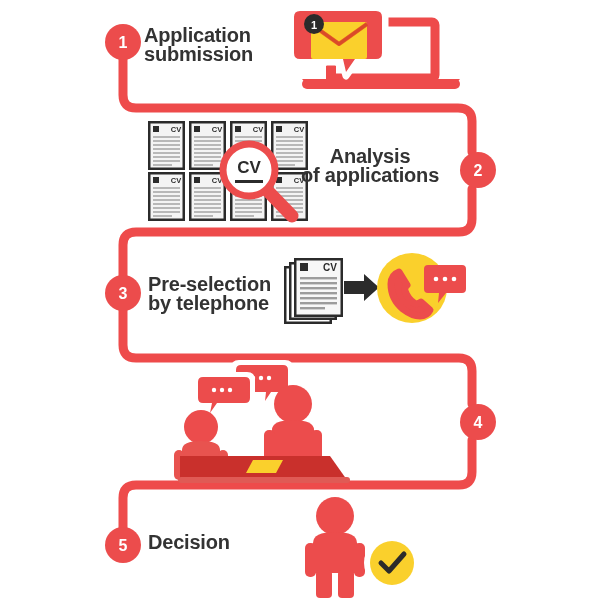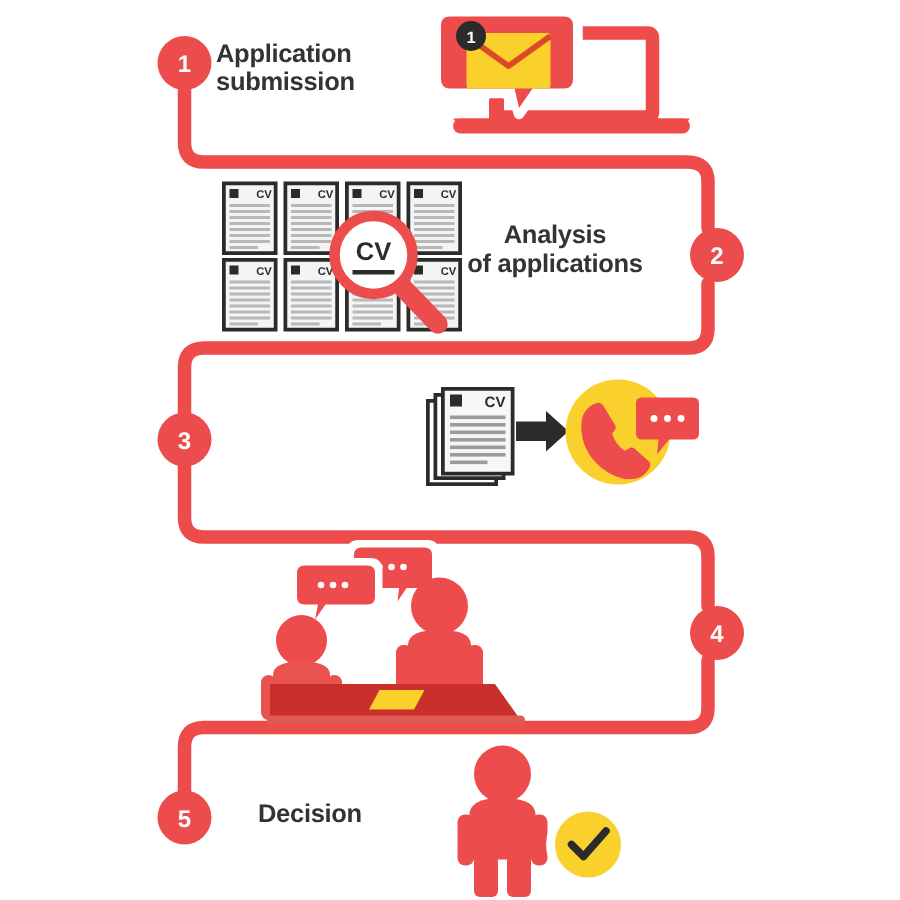--- a/index.html
+++ b/index.html
@@ -21,32 +21,32 @@
     left: 0;
     top: 0;
     width: 600px;
     height: 600px;
   }
   .step-label {
     position: absolute;
     color: #333333;
     font-family: "Liberation Sans", sans-serif;
     font-weight: bold;
-    font-size: 17px;
+    font-size: 20px;
     line-height: 19px;
     letter-spacing: -0.2px;
     white-space: pre-line;
     pointer-events: none;
   }
   .step-label.right-align { text-align: center; }
   #lbl-1 { left: 144px; top: 26px; }
   #lbl-2 { left: 280px; top: 147px; width: 180px; }
   #lbl-3 { left: 148px; top: 275px; }
   #lbl-4 { left: 250px; top: 411px; width: 200px; }
-  #lbl-5 { left: 148px; top: 533px; margin-left: 24px; }
+  #lbl-5 { left: 148px; top: 533px; }
 </style>
 </head>
 <body>
 
 <div id="stage">
 
   <svg id="flow-svg" viewBox="0 0 600 600" aria-hidden="true">
     <defs>
       <filter id="softwhite" x="-30%" y="-30%" width="160%" height="160%">
         <feDropShadow dx="0" dy="0" stdDeviation="0" flood-color="#ffffff" flood-opacity="0"></feDropShadow>
@@ -353,15 +353,17 @@
       <text x="123" y="299" text-anchor="middle" font-family="Liberation Sans, sans-serif" font-size="16" font-weight="bold" fill="#FFFFFF">3</text>
       <text x="478" y="428" text-anchor="middle" font-family="Liberation Sans, sans-serif" font-size="16" font-weight="bold" fill="#FFFFFF">4</text>
       <text x="123" y="551" text-anchor="middle" font-family="Liberation Sans, sans-serif" font-size="16" font-weight="bold" fill="#FFFFFF">5</text>
     </g>
   </svg>
 
   <div class="step-label" id="lbl-1">Application
 submission</div>
   <div class="step-label right-align" id="lbl-2">Analysis
 of applications</div>
+  <div class="step-label" id="lbl-3">Pre-selection
+by telephone</div>
   <div class="step-label" id="lbl-5">Decision</div>
 
 </div>
 
 </body></html>

